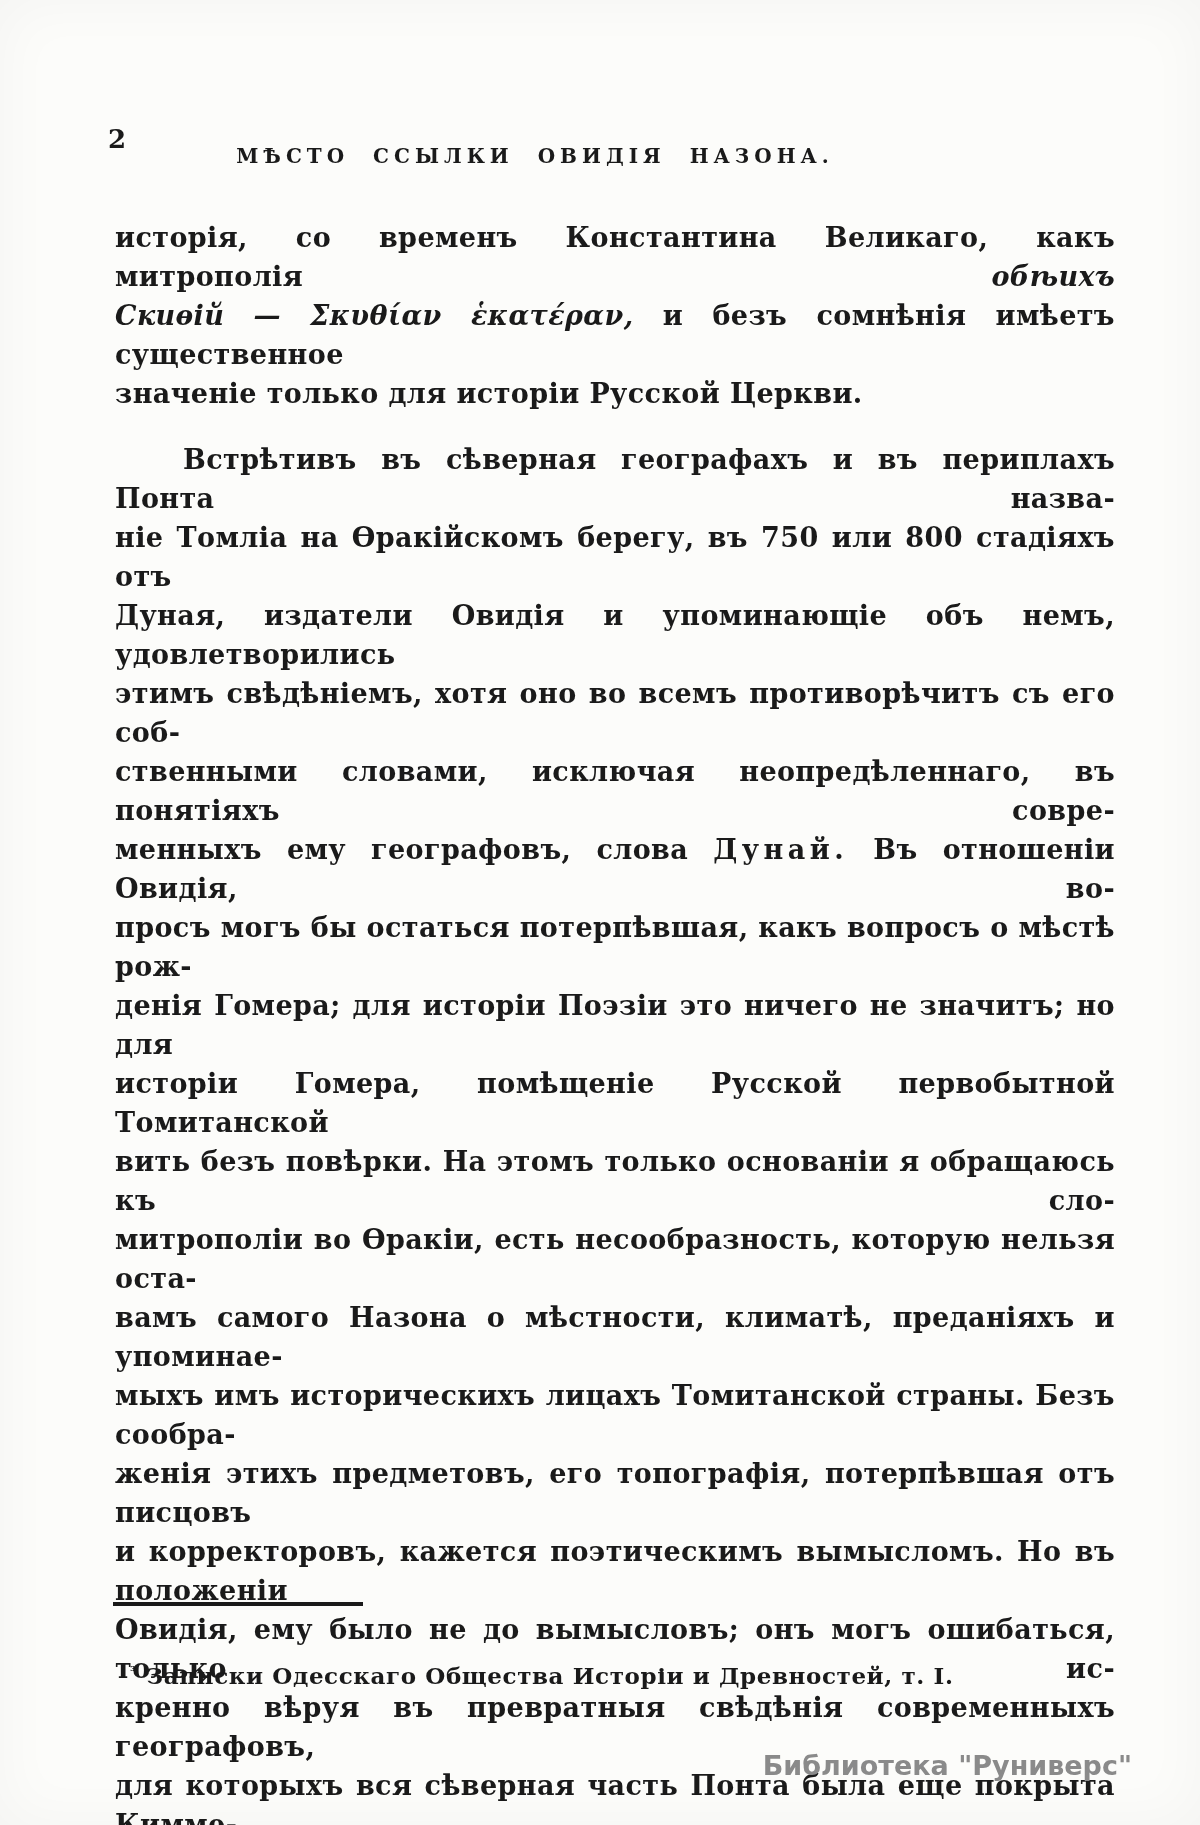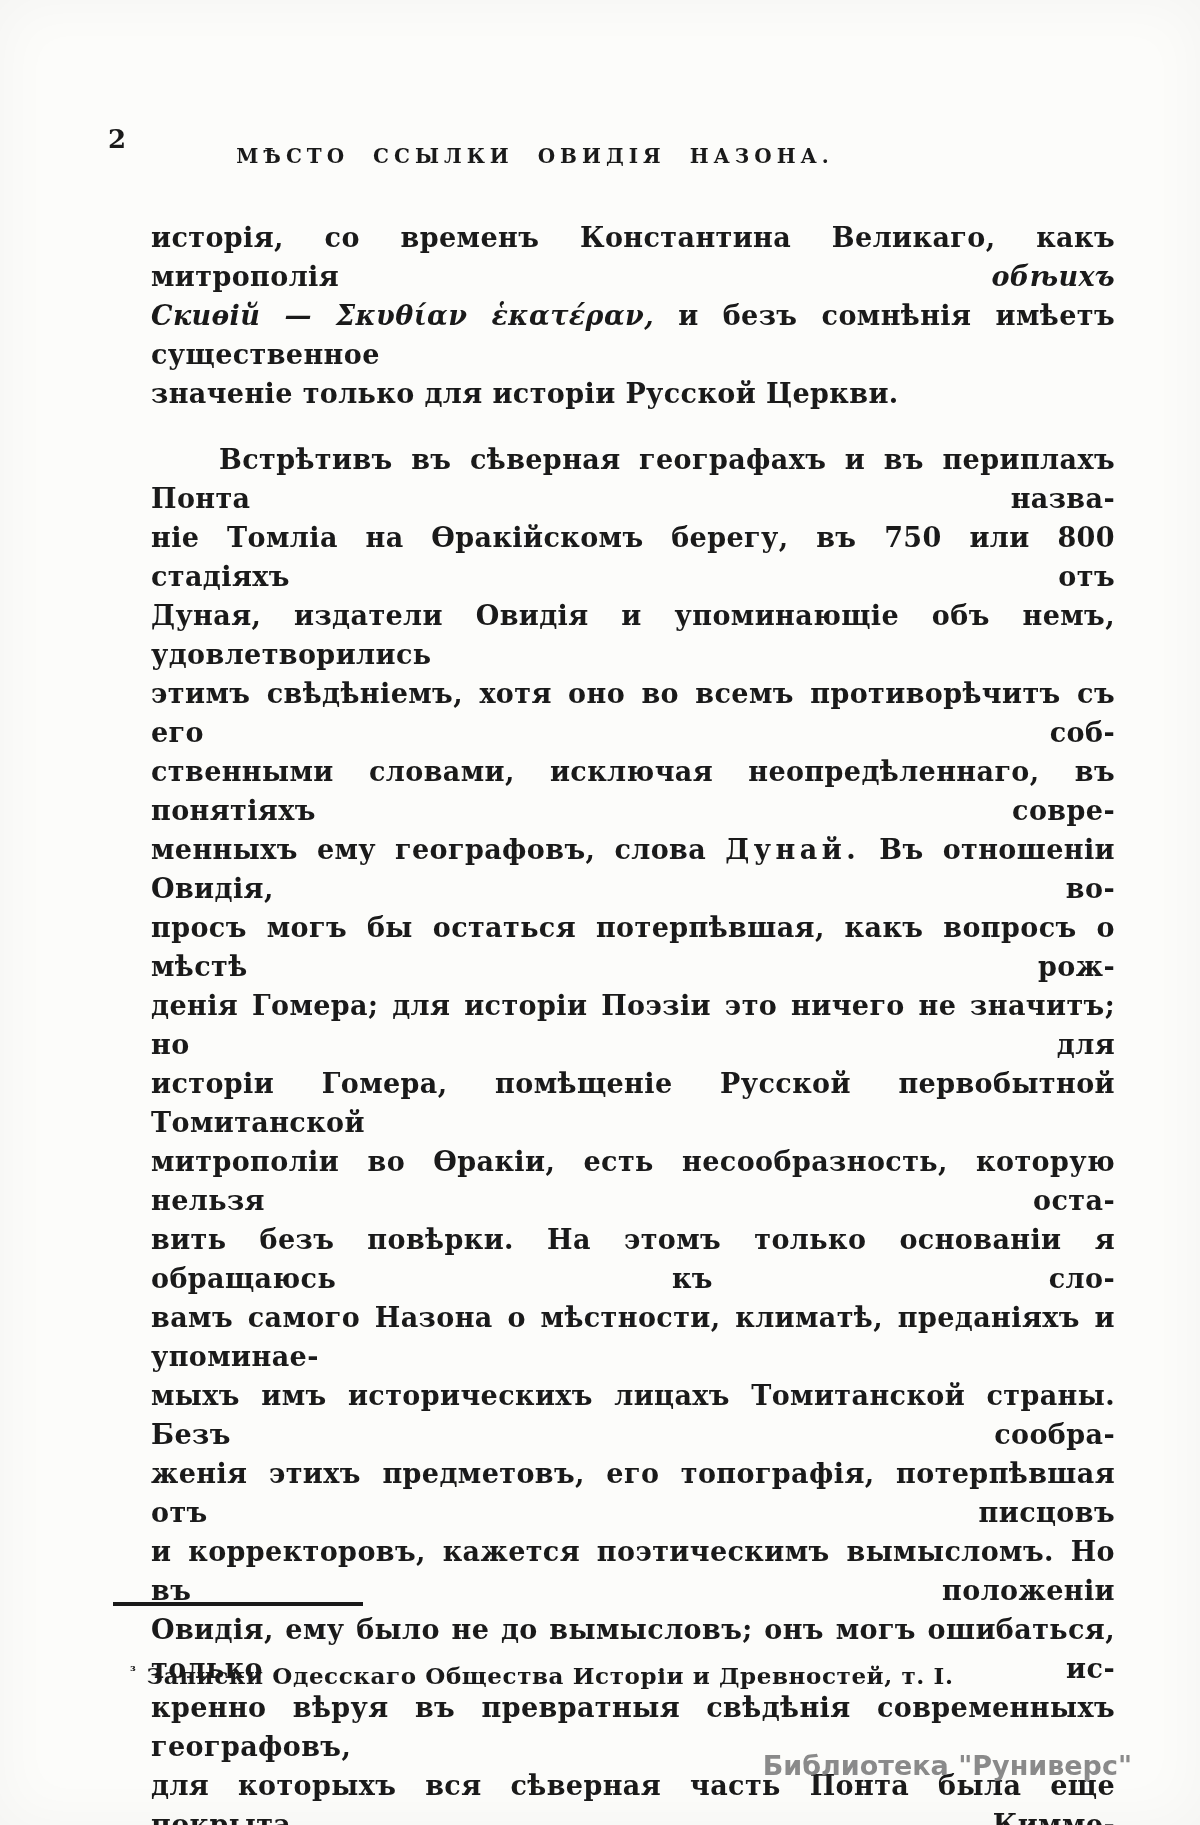--- a/index.html
+++ b/index.html
@@ -49,21 +49,20 @@
     line-height:39px;
     letter-spacing:0.4px;
   }
   .paragraph{margin:0;}
   .paragraph + .paragraph{margin-top:27px;}
   .paragraph.indent .line:first-child{text-indent:68px;}
   .line{
     text-align:justify;
     text-align-last:justify;
     white-space:normal;
-    margin-left:36px;
   }
   .line.short{text-align-last:left;}
   .italic{font-style:italic;}
   .spaced{letter-spacing:4.5px;}
   sup{font-size:0.58em;line-height:0;}
 
   .footnote-rule{
     position:absolute;
     left:113px;top:1602px;
     width:250px;height:4px;
@@ -103,22 +102,22 @@
       <div class="paragraph indent">
         <div class="line"><span>Встрѣтивъ въ сѣверная географахъ и въ периплахъ Понта назва-</span></div>
         <div class="line"><span>ніе Томліа на Ѳракійскомъ берегу, въ 750 или 800 стадіяхъ отъ</span></div>
         <div class="line"><span>Дуная, издатели Овидія и упоминающіе объ немъ, удовлетворились</span></div>
         <div class="line"><span>этимъ свѣдѣніемъ, хотя оно во всемъ противорѣчитъ съ его соб-</span></div>
         <div class="line"><span>ственными словами, исключая неопредѣленнаго, въ понятіяхъ совре-</span></div>
         <div class="line"><span>менныхъ ему географовъ, слова </span><span class="spaced">Дунай.</span><span> Въ отношеніи Овидія, во-</span></div>
         <div class="line"><span>просъ могъ бы остаться потерпѣвшая, какъ вопросъ о мѣстѣ рож-</span></div>
         <div class="line"><span>денія Гомера; для исторіи Поэзіи это ничего не значитъ; но для</span></div>
         <div class="line"><span>исторіи Гомера, помѣщеніе Русской первобытной Томитанской</span></div>
+        <div class="line"><span>вить безъ повѣрки. На этомъ только основаніи я обращаюсь къ сло-</span></div>
         <div class="line"><span>митрополіи во Ѳракіи, есть несообразность, которую нельзя оста-</span></div>
-        <div class="line"><span>вить безъ повѣрки. На этомъ только основаніи я обращаюсь къ сло-</span></div>
         <div class="line"><span>вамъ самого Назона о мѣстности, климатѣ, преданіяхъ и упоминае-</span></div>
         <div class="line"><span>мыхъ имъ историческихъ лицахъ Томитанской страны. Безъ сообра-</span></div>
         <div class="line"><span>женія этихъ предметовъ, его топографія, потерпѣвшая отъ писцовъ</span></div>
         <div class="line"><span>и корректоровъ, кажется поэтическимъ вымысломъ. Но въ положеніи</span></div>
         <div class="line"><span>Овидія, ему было не до вымысловъ; онъ могъ ошибаться, только ис-</span></div>
         <div class="line"><span>кренно вѣруя въ превратныя свѣдѣнія современныхъ географовъ,</span></div>
         <div class="line"><span>для которыхъ вся сѣверная часть Понта была еще покрыта Кимме-</span></div>
       </div>
     </div>
 

